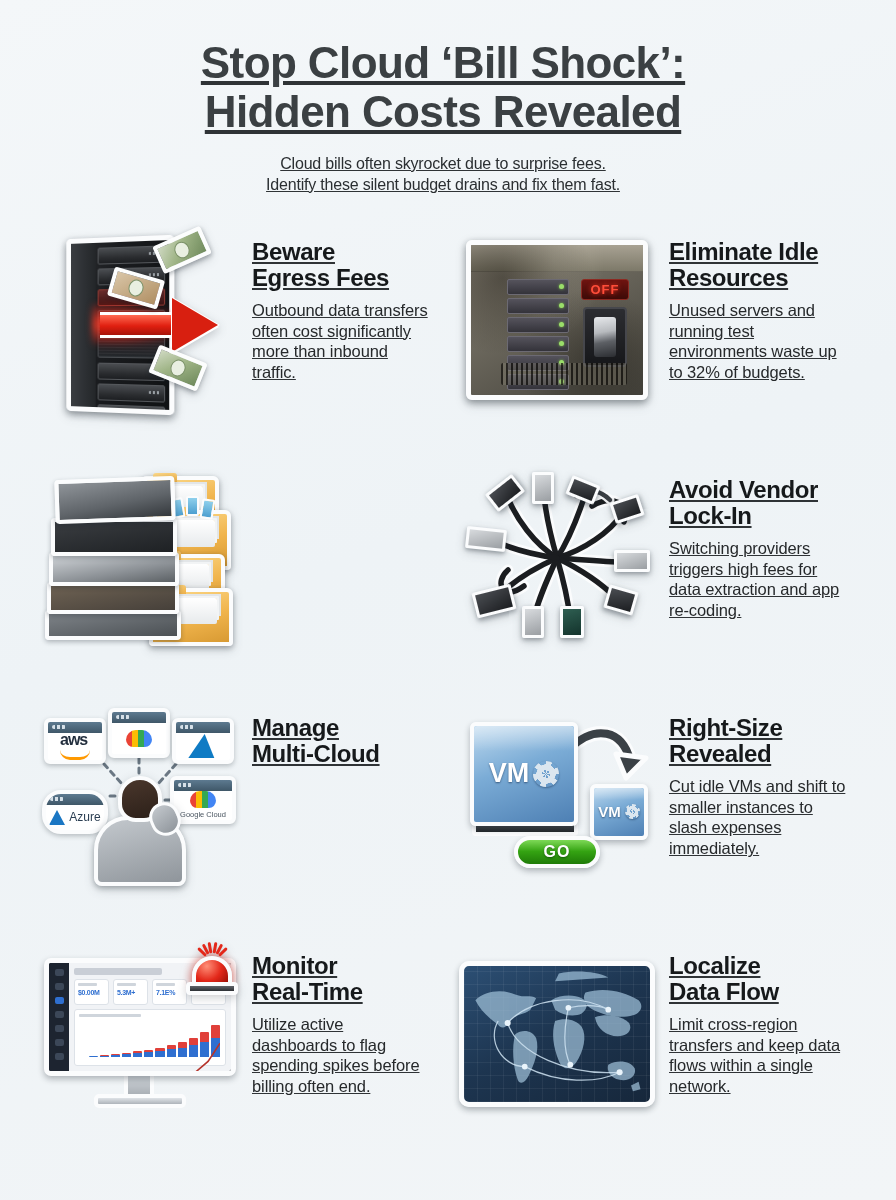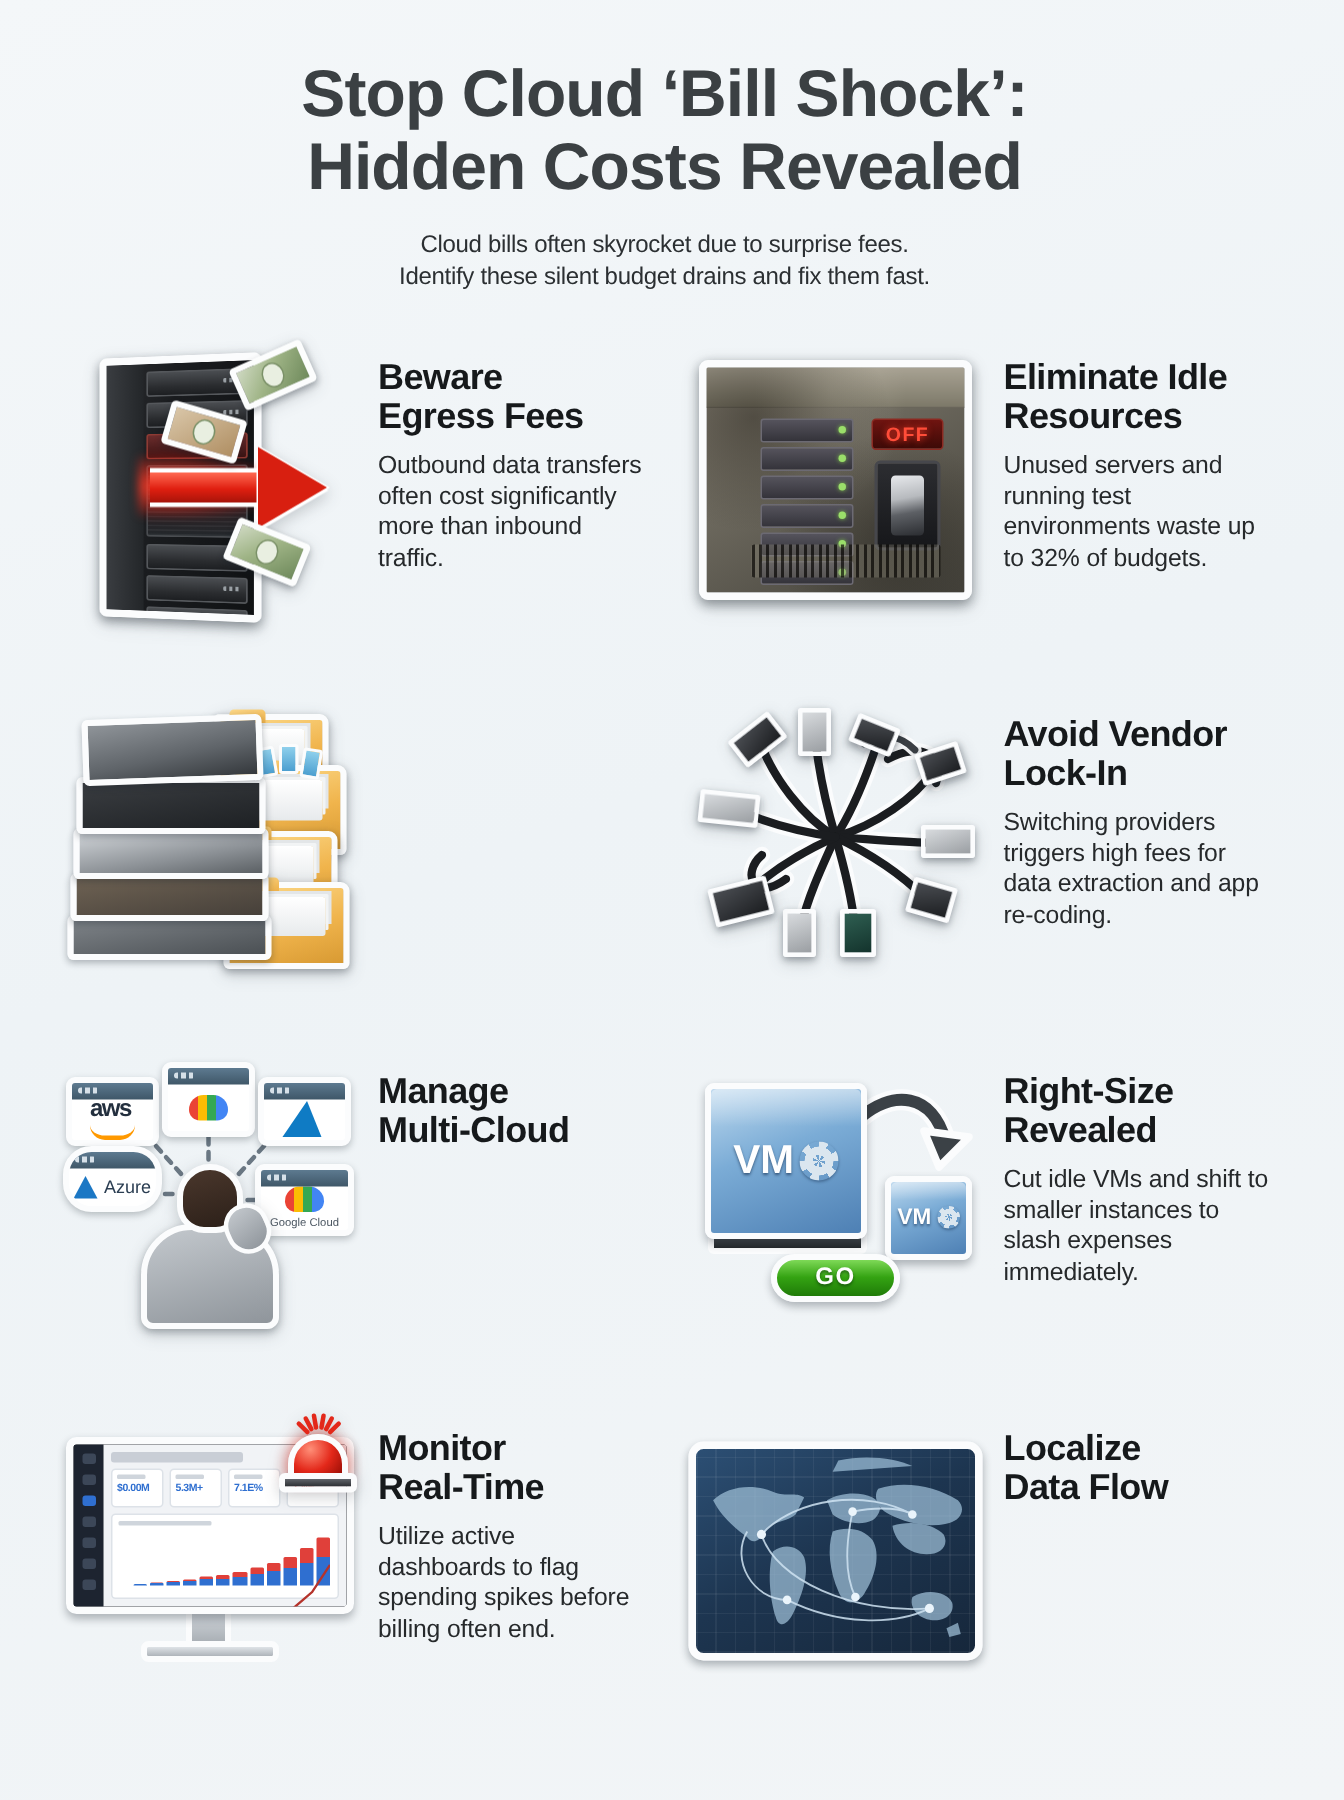--- a/index.html
+++ b/index.html
@@ -16,20 +16,21 @@
     color: #2f3336;
     -webkit-font-smoothing: antialiased;
   }
 
   .page {
     position: relative;
     width: 896px;
     height: 1200px;
     box-sizing: border-box;
     padding: 38px 44px 20px 34px;
+    text-decoration: underline;
   }
 
   
   .header {
     text-align: center;
     margin-bottom: 26px;
   }
   .title {
     font-size: 44px;
     line-height: 1.12;
@@ -320,21 +321,21 @@
     background: repeating-linear-gradient(90deg,#d6e0e8 0 3px,transparent 3px 5px);
   }
   .win .inner {
     height: calc(100% - 11px);
     display: flex; align-items: center; justify-content: center;
     font-size: 11px; font-weight: bold;
   }
   .win.w1 { left: 2px;  top: 12px; width: 62px; height: 46px; }
   .win.w2 { left: 66px; top: 2px;  width: 62px; height: 50px; }
   .win.w3 { left: 130px; top: 12px; width: 62px; height: 46px; }
-  .win.w4 { left: 0px;  top: 58px; width: 66px; height: 44px; border-radius: 19px; }
+  .win.w4 { left: 0px;  top: 84px; width: 66px; height: 44px; border-radius: 19px; }
   .win.w5 { left: 128px; top: 70px; width: 66px; height: 48px; }
 
   .aws-logo { color:#232f3e; font-size:16px; font-weight:bold; letter-spacing:-1px; line-height:1; }
   .aws-smile {
     display:block; width:30px; height:7px; margin: 2px auto 0;
     border-bottom: 3px solid #ff9900; border-radius: 0 0 18px 18px;
   }
   .gcloud-simple {
     width: 26px; height: 17px;
     background: linear-gradient(90deg,#ea4335 0 22%,#fbbc04 22% 45%,#34a853 45% 70%,#4285f4 70% 100%);
@@ -890,17 +891,18 @@
               <circle cx="64" cy="106" r="3"></circle>
               <circle cx="112" cy="104" r="3"></circle>
               <circle cx="164" cy="112" r="3.2"></circle>
             </g>
           </svg>
         </div>
       </div>
       <div class="copy">
         <h2 class="card-title">Localize
 Data Flow</h2>
+        <p class="card-body">Limit cross-region transfers and keep data flows within a single network.</p>
       </div>
     </div>
 
   </div>
 </div>
 
 </body></html>

